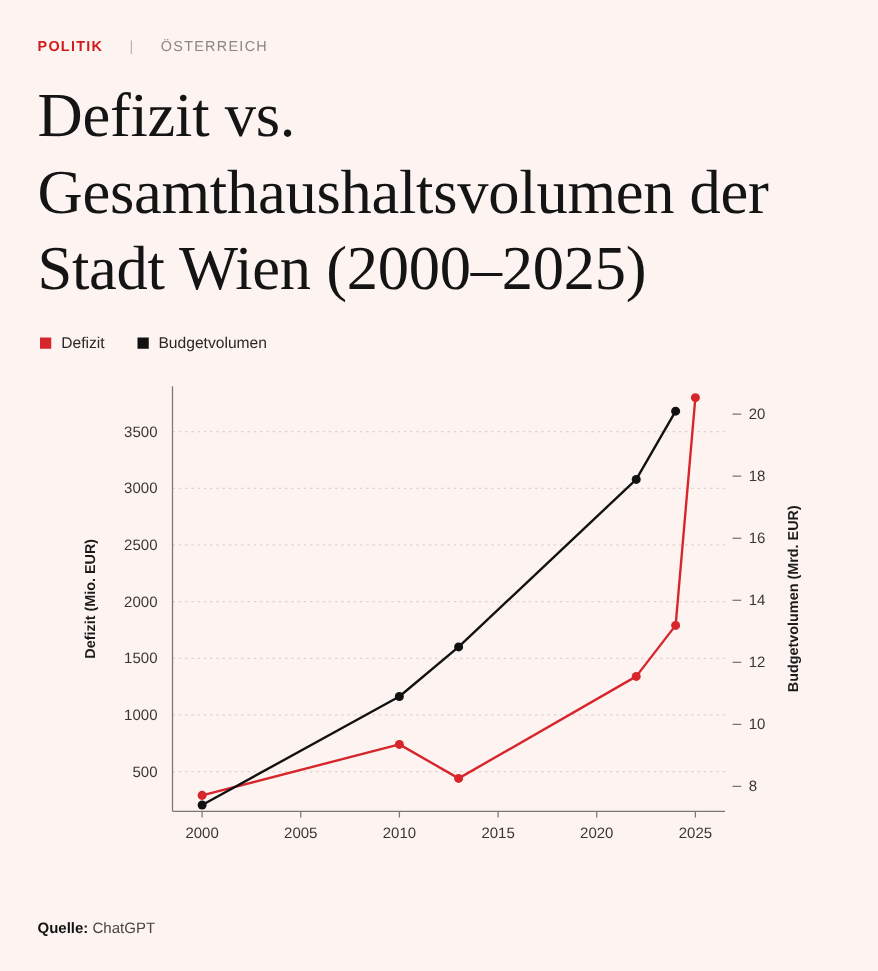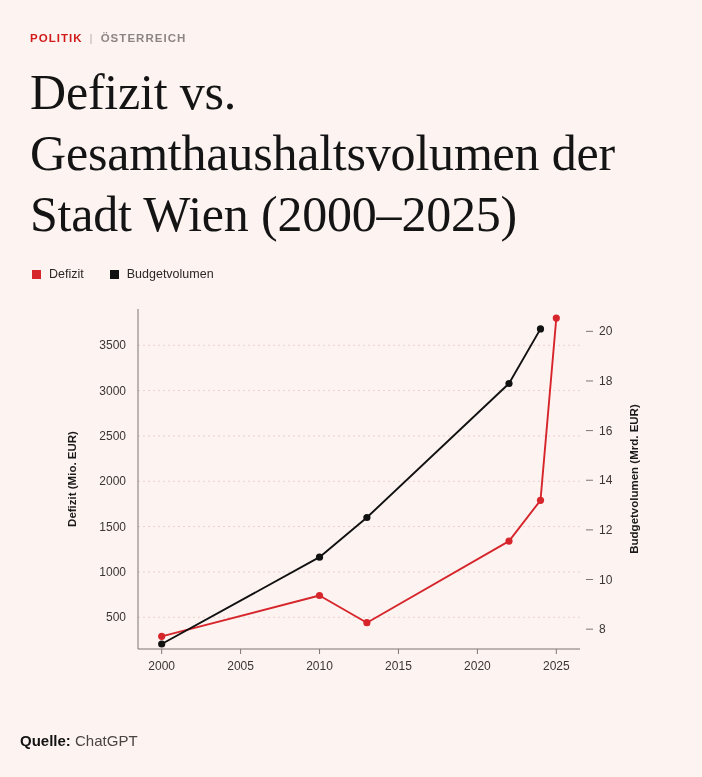--- a/index.html
+++ b/index.html
@@ -21,32 +21,32 @@
     box-sizing: border-box;
     padding: 32px 30px 0 30px;
   }
   .kicker {
     font-size: 11.5px;
     letter-spacing: 0.09em;
     font-weight: bold;
     margin-bottom: 18px;
     display: flex;
     align-items: flex-end;
-    gap: 7px;
+    gap: 21px;
   }
   .kicker .cat {
     color: #d11a1a;
   }
   .kicker .sep {
     color: #b9aeac;
     font-weight: normal;
   }
   .kicker .sub {
     color: #8d8583;
-    font-weight: bold;
+    font-weight: normal;
     letter-spacing: 0.09em;
   }
   h1.title {
     font-family: "Liberation Serif", serif;
     font-weight: normal;
     font-size: 50px;
     line-height: 1.22;
     margin: 0 0 22px 0;
     letter-spacing: -0.004em;
     color: #141414;
@@ -94,23 +94,23 @@
     font-size: 11.5px;
     font-weight: bold;
     fill: #1a1a1a;
   }
   .tick-label {
     font-size: 12px;
     fill: #3a3533;
   }
   .source {
     position: absolute;
-    left: 20px;
+    left: 30px;
     bottom: 28px;
-    font-size: 15px;
+    font-size: 12px;
     color: #4a4442;
   }
   .source b {
     color: #121212;
     font-weight: bold;
   }
 </style>
 </head>
 <body>
 

